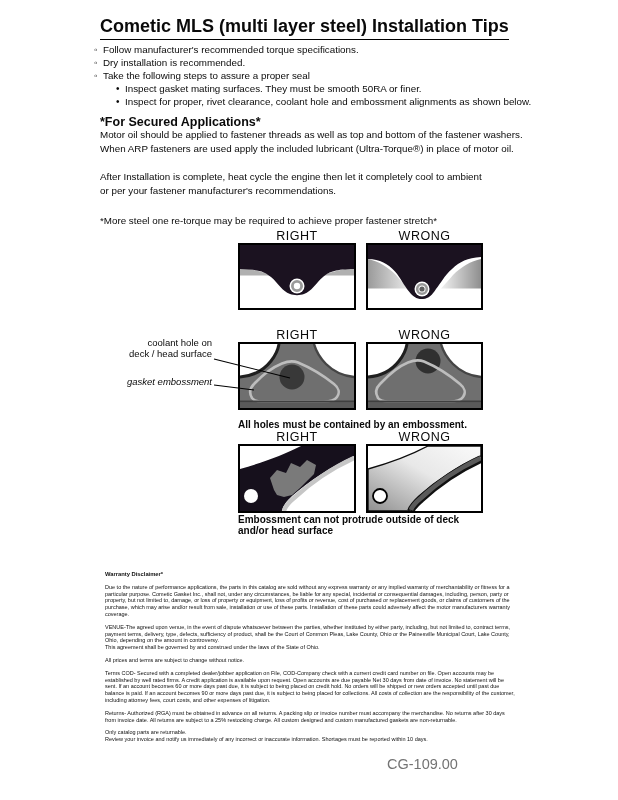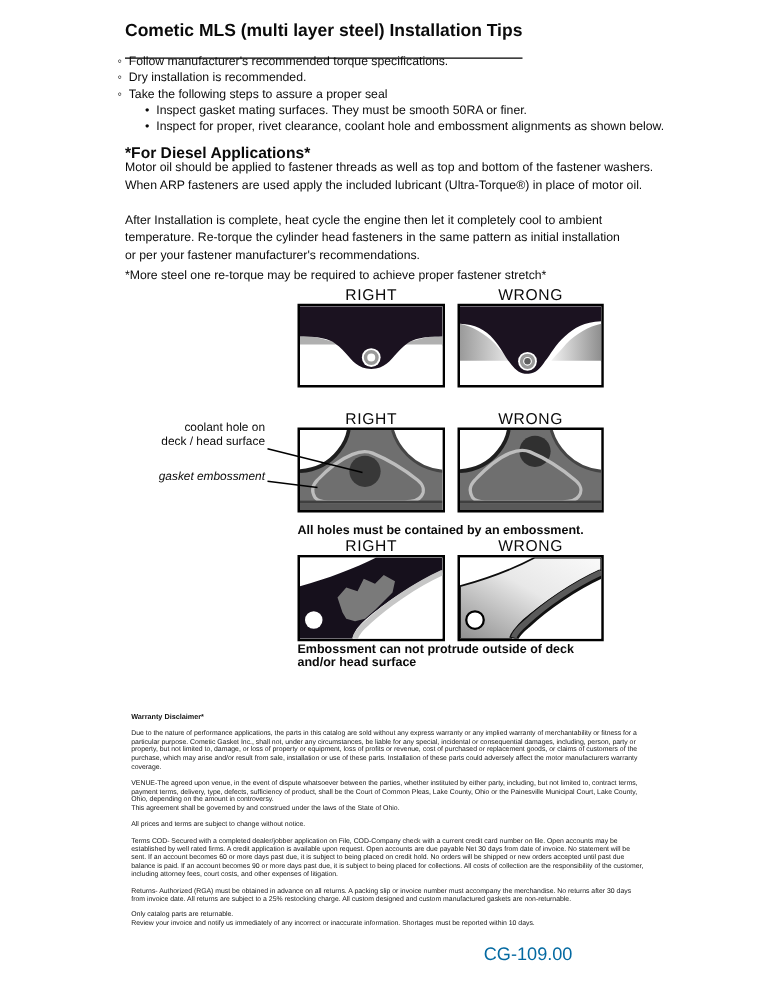--- a/index.html
+++ b/index.html
@@ -1,20 +1,20 @@
 <!DOCTYPE html>
 <html><head>
 <meta charset="utf-8">
 <style>
   html,body{margin:0;padding:0;background:#ffffff;}
   .page{position:relative;width:618px;height:800px;background:#ffffff;overflow:hidden;
         font-family:"Liberation Sans",sans-serif;color:#0a0a0a;}
 
-  .title{position:absolute;left:100px;top:16px;font-size:14px;font-weight:bold;
-         border-bottom:1.6px solid #000;padding-bottom:14px;white-space:nowrap;}
+  .title{position:absolute;left:100px;top:16px;font-size:18px;font-weight:bold;
+         border-bottom:1.6px solid #000;padding-bottom:2px;white-space:nowrap;}
 
   .tips{position:absolute;left:94px;top:43px;width:460px;font-size:9.8px;line-height:13px;}
   .bullet{display:flex;}
   .bullet .mk{width:9px;flex:0 0 9px;}
   .bullet.sub{padding-left:22px;}
   .bullet .mk.circ::before{content:"◦";font-size:10px;}
   .bullet .mk.dot::before{content:"•";font-size:10px;}
   .bullet .tx{white-space:nowrap;}
 
   .diesel-h{position:absolute;left:100px;top:115px;font-size:12.5px;font-weight:bold;}
@@ -33,21 +33,21 @@
   .anno .ln{white-space:nowrap;}
   .a1{top:337px;}
   .a2{top:376px;font-style:italic;}
   .leader{position:absolute;left:110px;top:330px;pointer-events:none;}
 
   .warranty{position:absolute;left:105px;top:571px;width:410px;font-size:5.5px;line-height:6.8px;color:#111;}
   .warranty .wh{font-weight:bold;font-size:5.8px;margin:0 0 6px 0;}
   .warranty p{margin:0;}
   .warranty p.gap{margin-top:6px;}
 
-  .footer-code{position:absolute;left:387px;top:756px;font-size:14.5px;color:#0369a1;white-space:nowrap;}
+  .footer-code{position:absolute;left:387px;top:756px;font-size:14.5px;color:#737373;white-space:nowrap;}
 </style>
 </head>
 <body>
 
 <div class="page">
 
   <div class="title">Cometic MLS (multi layer steel) Installation Tips</div>
 
   <div class="tips">
     <div class="bullet">
@@ -65,30 +65,29 @@
     <div class="bullet sub">
       <span class="mk dot"></span>
       <span class="tx">Inspect gasket mating surfaces.  They must be smooth 50RA or finer.</span>
     </div>
     <div class="bullet sub">
       <span class="mk dot"></span>
       <span class="tx">Inspect for proper, rivet clearance, coolant hole and embossment alignments as shown below.</span>
     </div>
   </div>
 
-  <div class="diesel-h">*For Diesel Applications*</div>
+  <div class="diesel-h">*For Secured Applications*</div>
 
   <div class="para p1">
     <div class="ln">Motor oil should be applied to fastener threads as well as top and bottom of the fastener washers.</div>
     <div class="ln">When ARP fasteners are used apply the included lubricant (Ultra-Torque®) in place of motor oil.</div>
   </div>
 
   <div class="para p2">
     <div class="ln">After Installation is complete, heat cycle the engine then let it completely cool to ambient</div>
-    <div class="ln">temperature. Re-torque the cylinder head fasteners in the same pattern as initial installation</div>
     <div class="ln">or per your fastener manufacturer's recommendations.</div>
   </div>
 
   <div class="note">*More steel one re-torque may be required to achieve proper fastener stretch*</div>
 
   <div class="dlabel" style="left:238px;top:229px;width:118px;">RIGHT</div>
   <div class="dlabel" style="left:366px;top:229px;width:117px;">WRONG</div>
 
   <div class="dbox" style="left:238px;top:243px;width:114px;height:63px;">
     <svg width="114" height="63" viewBox="0 0 114 63">

